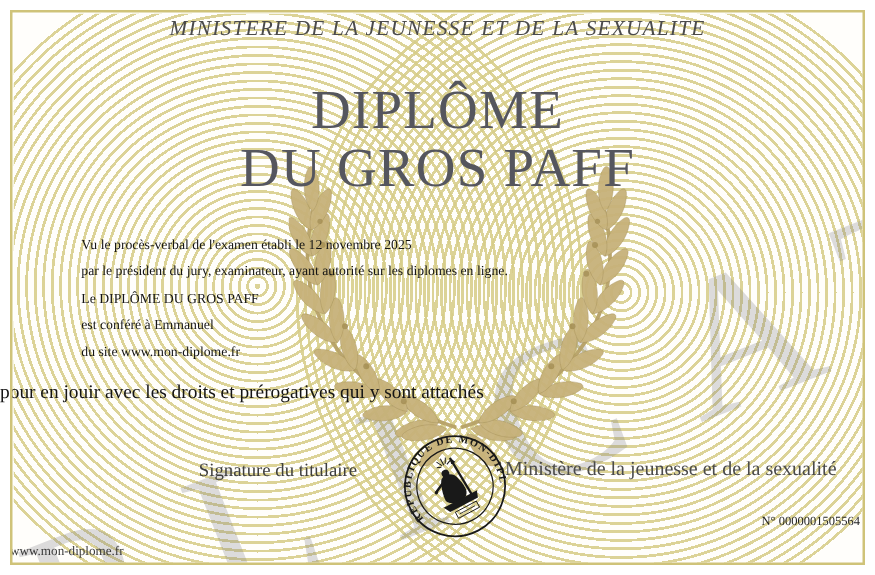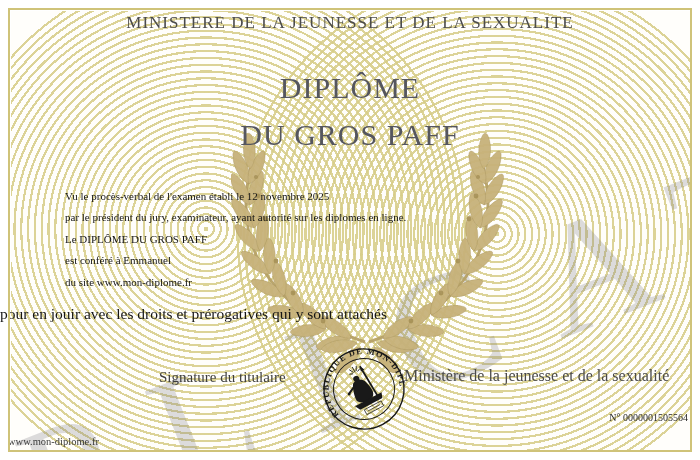--- a/index.html
+++ b/index.html
@@ -24,25 +24,25 @@
     position:absolute; left:-471px; top:243px; width:1600px; height:230px;
     display:flex; align-items:center; justify-content:center;
     transform:rotate(-21.5deg);
     font-size:158px; letter-spacing:52px; white-space:nowrap;
     color:rgba(125,125,133,0.27); font-family:"Liberation Serif", serif;
   }
   .wreath{ position:absolute; left:220px; top:100px; z-index:1; }
   .txt{ position:absolute; z-index:2; }
   .header-line{
     left:0; right:0; top:13px; text-align:center;
-    font-size:17px; letter-spacing:1px; color:#4b4b4b;
+    font-size:17px; letter-spacing:1px; color:#4b4b4b;font-style:italic;
   }
   .title-block{
     left:0; right:0; top:64px; text-align:center;
-    font-size:30px; line-height:47px; letter-spacing:1px; color:#55565e;
+    font-size:44px; line-height:47px; letter-spacing:1px; color:#55565e;
   }
   .body-block{
     left:65px; top:186px; width:560px;
     font-size:11px; line-height:21.4px; color:#151515;
   }
   .grant-line{
     left:0; right:0; top:305px; text-align:left;
     font-size:15.5px; color:#151515;
   }
   .signature-label{ left:159px; top:369px; font-size:15px; color:#3e3e3e; }

